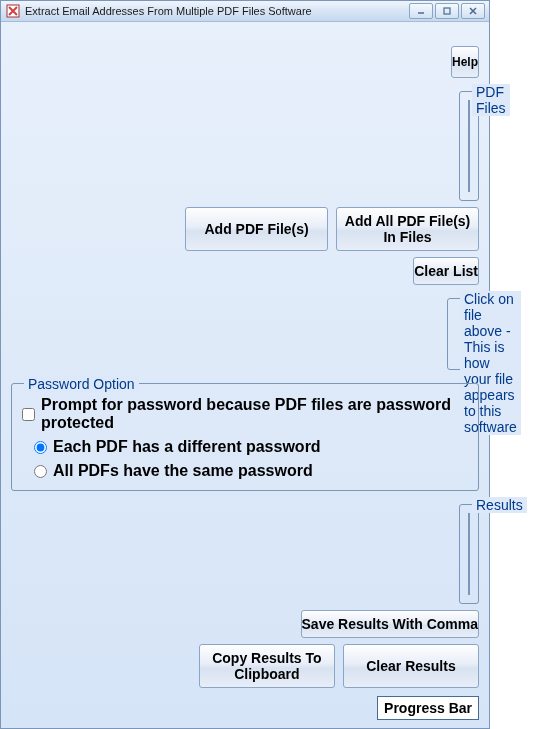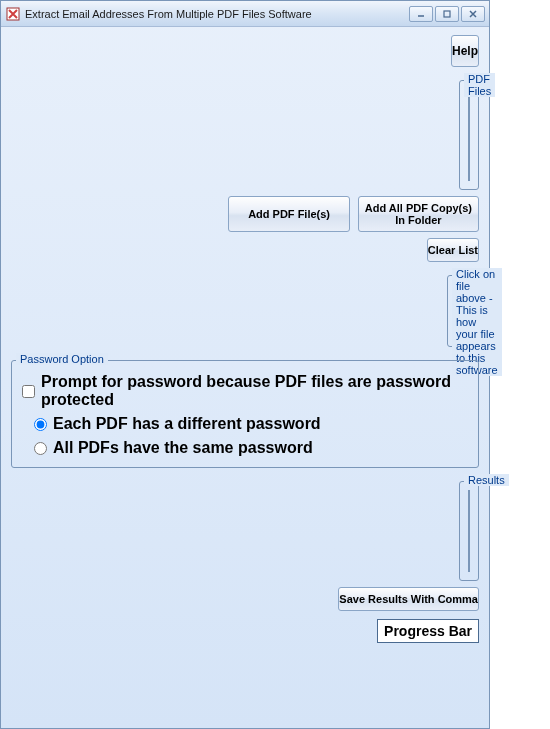--- a/index.html
+++ b/index.html
@@ -11,20 +11,21 @@
   height: 729px;
   overflow: hidden;
 }
 .window {
   width: 490px;
   height: 729px;
   background: linear-gradient(to bottom, #e8f0fb 0%, #d5e4f7 100%);
   border: 1px solid #7a96b8;
   display: flex;
   flex-direction: column;
+  gap: 16px;
 }
 .titlebar {
   height: 26px;
   background: linear-gradient(to bottom, #f0f5fc 0%, #d8e5f5 50%, #c5d8ef 100%);
   display: flex;
   align-items: center;
   padding: 0 4px;
   border-bottom: 1px solid #a8bcd8;
 }
 .titlebar .icon {
@@ -59,43 +60,43 @@
   display: flex;
   flex-direction: column;
   gap: 6px;
   align-items: flex-end;
 }
 .btn {
   background: linear-gradient(to bottom, #fefefe 0%, #e8eef8 45%, #d8e2f0 55%, #e8eef8 100%);
   border: 1px solid #8aa5c6;
   border-radius: 3px;
   font-family: Tahoma, Arial, sans-serif;
-  font-size: 11px;
+  font-size: 14px;
   font-weight: bold;
   color: #000;
   cursor: pointer;
   padding: 5px 0;
   text-align: center;
 }
 .btn.large { padding: 8px 0; font-size: 12px; }
 .fieldset {
   border: 1px solid #7a96b8;
   border-radius: 3px;
   padding: 8px;
   position: relative;
   margin-top: 7px;
 }
 .fieldset .legend {
   position: absolute;
   top: -8px;
-  left: 4px;
+  left: 12px;
   background: #dde9f8;
   padding: 0 4px;
   color: #003a8c;
-  font-size: 11px;
+  font-size: 14px;
 }
 .listbox {
   background: #fff;
   border: 1px solid #7a96b8;
   width: 100%;
   height: 92px;
 }
 .preview-box {
   background: #fff;
   border: 1px solid #7a96b8;
@@ -174,21 +175,21 @@
 
     <button class="btn large">Help</button>
 
     <div class="fieldset">
       <div class="legend">PDF Files</div>
       <div class="listbox"></div>
     </div>
 
     <div class="btnrow">
       <button class="btn">Add PDF File(s)</button>
-      <button class="btn">Add All PDF Copy(s) In Folder</button>
+      <button class="btn">Add All PDF File(s) In Files</button>
     </div>
     <div class="btnrow">
       <button class="btn">Clear List</button>
     </div>
 
     <div class="fieldset">
       <div class="legend">Click on file above - This is how your file appears to this software</div>
       <div class="preview-box"></div>
     </div>
 
@@ -212,19 +213,23 @@
 
 
     <div class="fieldset results-fieldset">
       <div class="legend">Results</div>
       <div class="listbox"></div>
     </div>
 
     <div class="btnrow">
       <button class="btn">Save Results With Comma</button>
     </div>
+    <div class="btnrow">
+      <button class="btn">Copy Results To Clipboard</button>
+      <button class="btn">Clear Results</button>
+    </div>
 
     <div class="progress">
       <span>Progress Bar</span>
     </div>
 
   </div>
 </div>
 
 </body></html>

